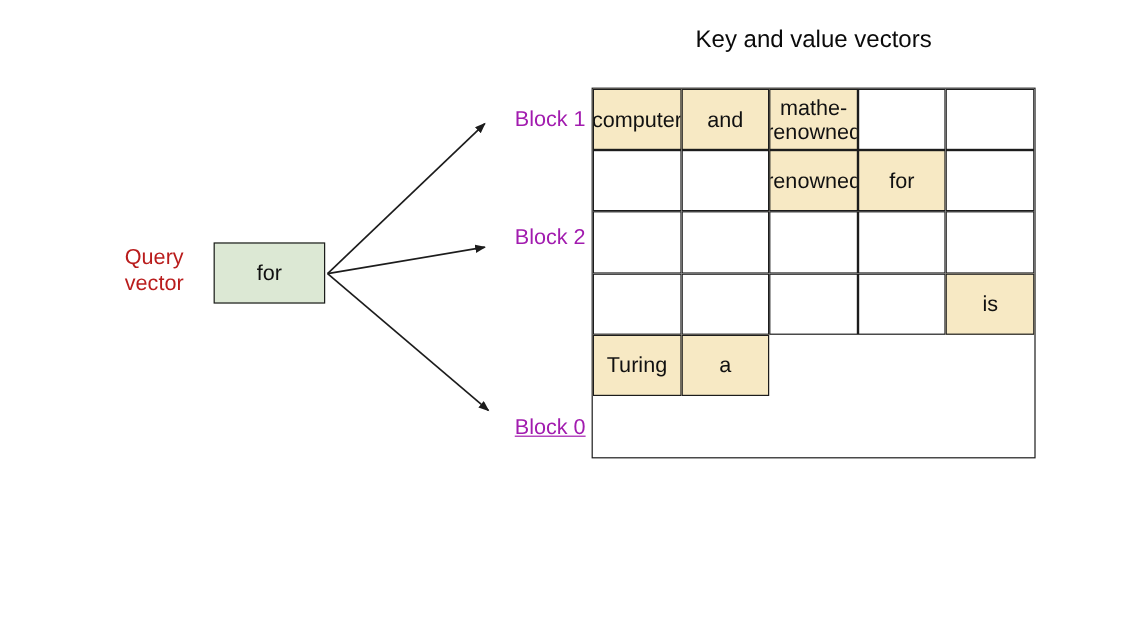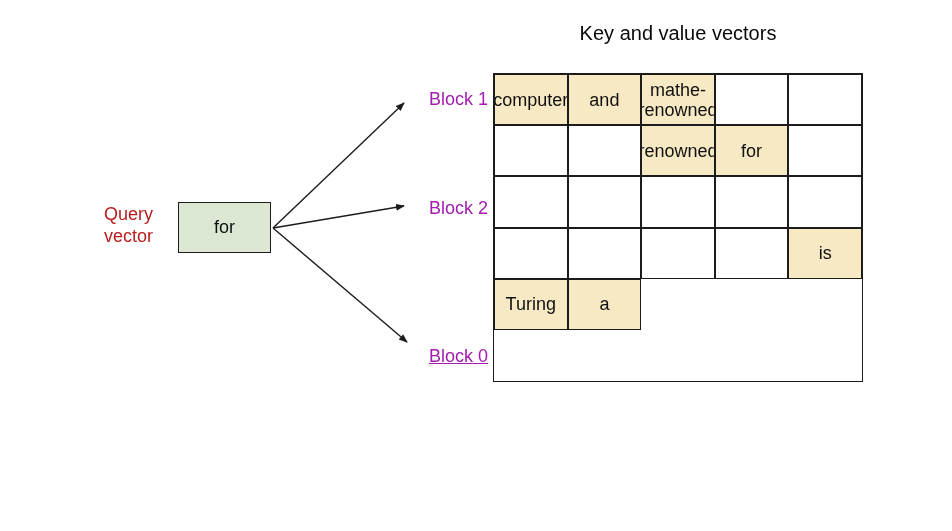--- a/index.html
+++ b/index.html
@@ -55,21 +55,21 @@
   .block-label{
     position:absolute;
     left:403px;
     width:85px;
     text-align:right;
     font-size:18px;
     line-height:22px;
     color:#a21caf;
   }
   .block-label.b1{top:88px;}
-  .block-label.b2{top:197px;}
+  .block-label.b2{top:186px;}
   .block-label.b0{top:345px;text-decoration:underline;}
   .kv-table{
     position:absolute;
     left:493px;
     top:73px;
     width:370px;
     height:309px;
     display:grid;
     grid-template-columns:repeat(5,1fr);
     grid-template-rows:repeat(6,1fr);

